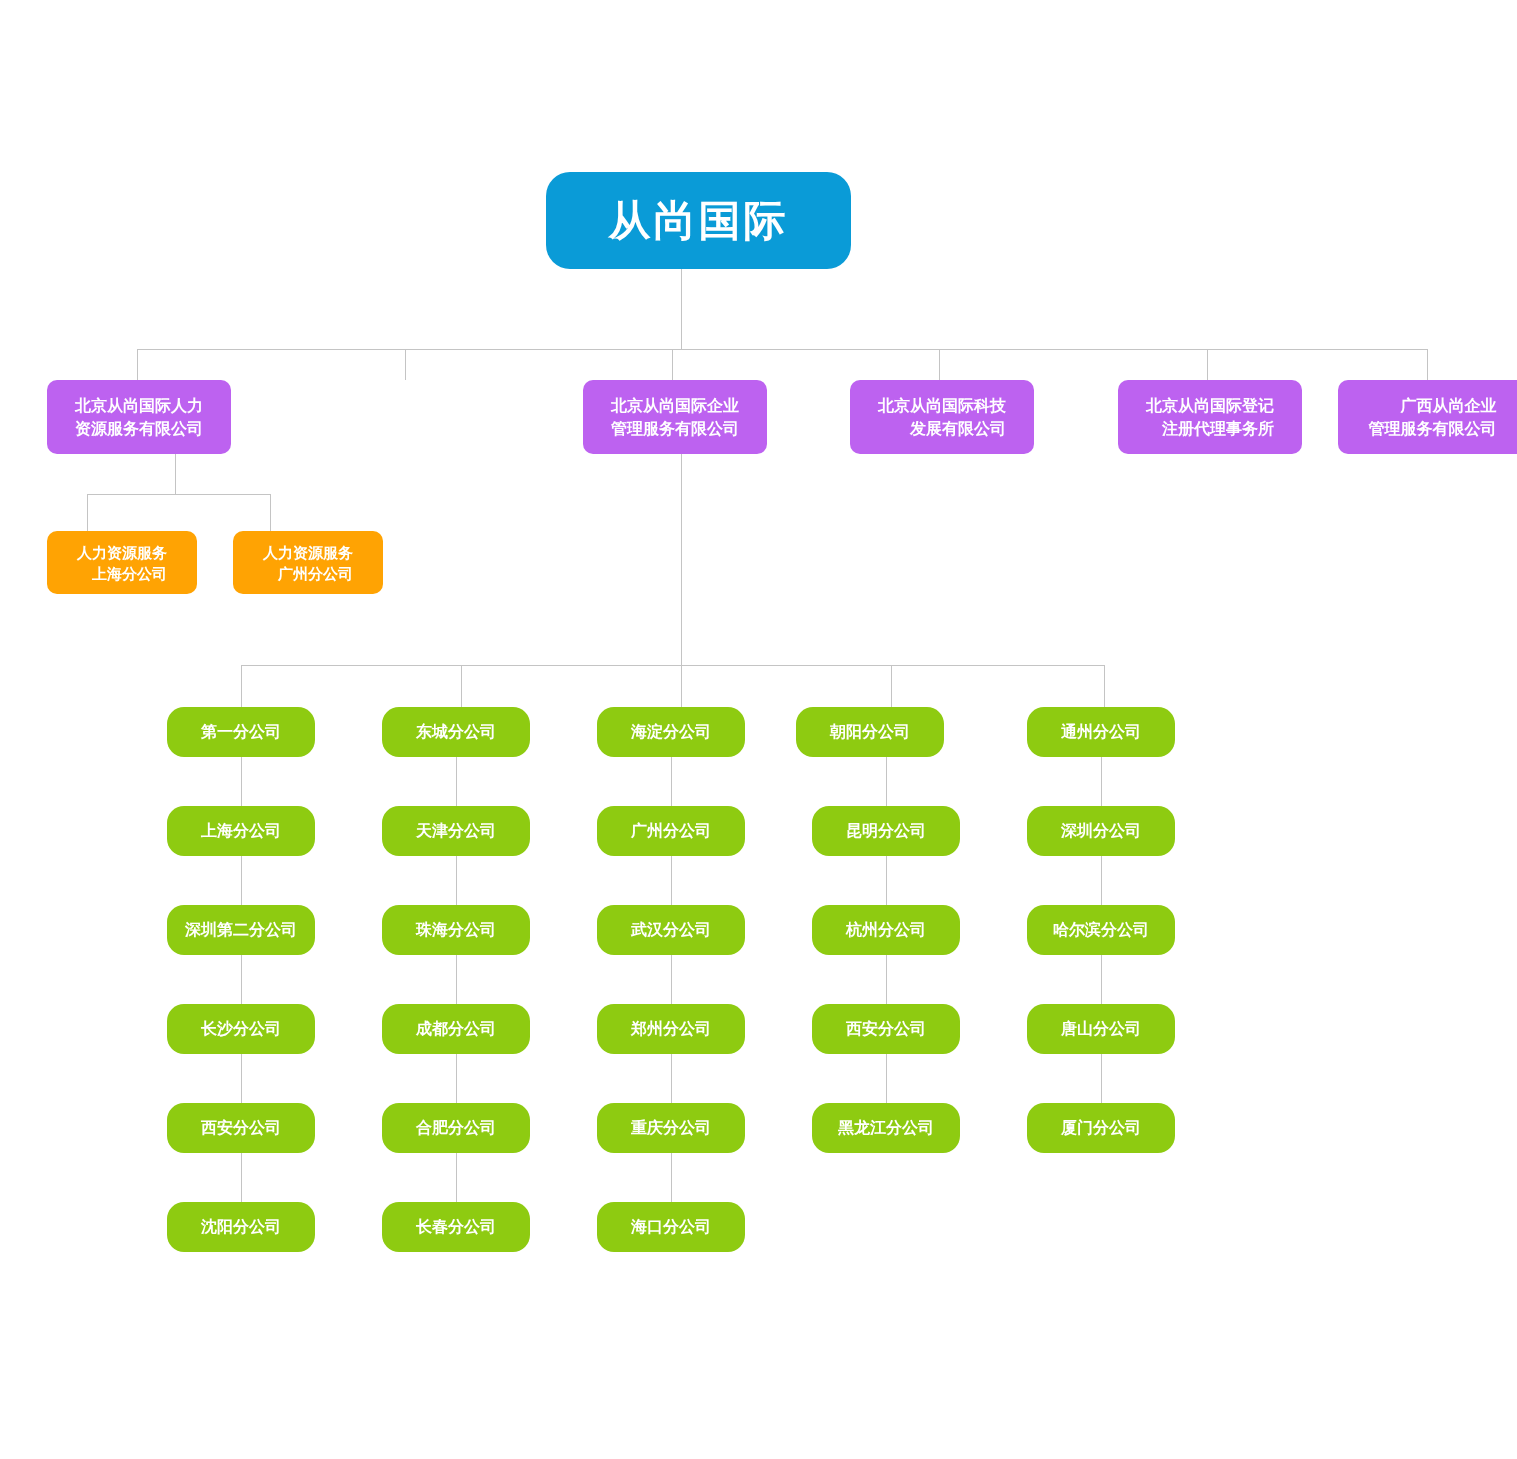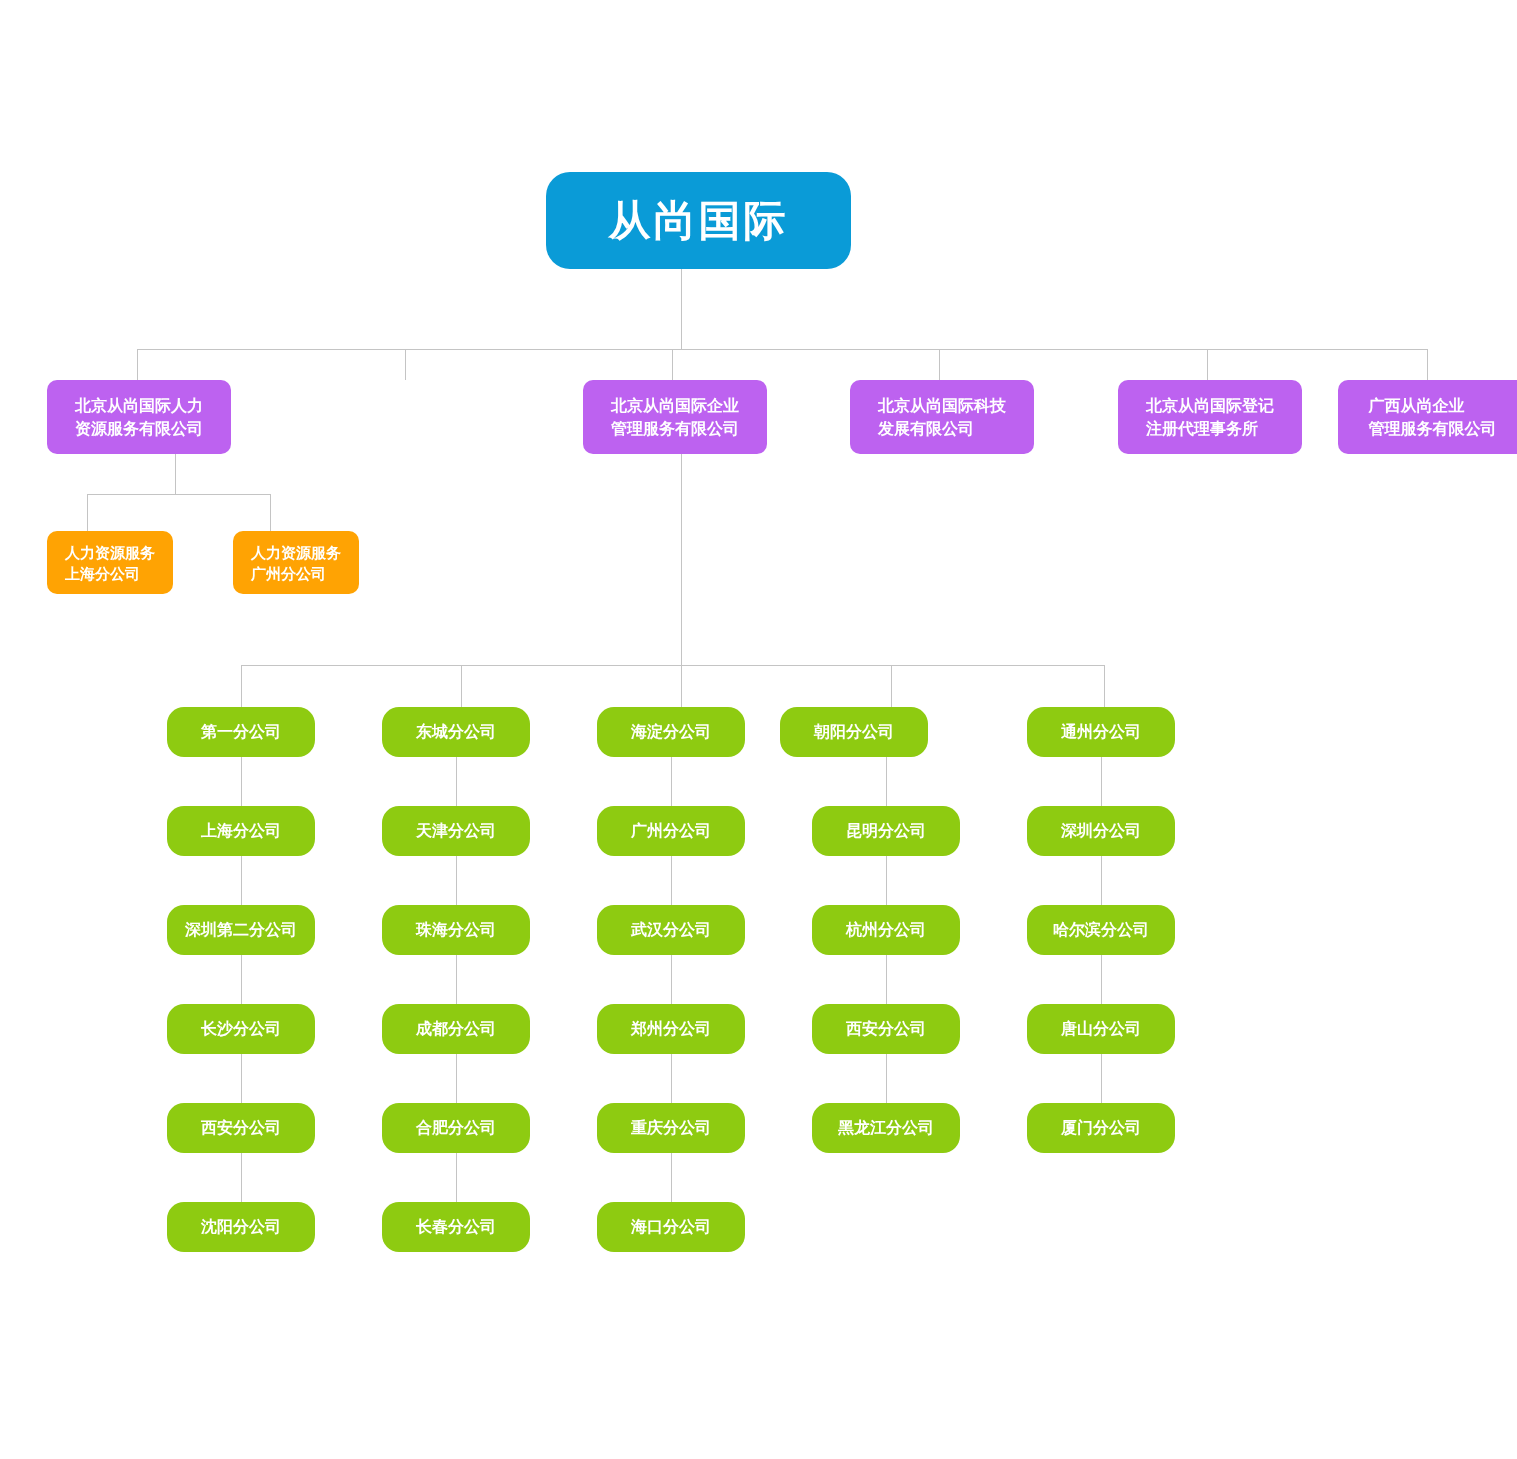--- a/index.html
+++ b/index.html
@@ -2,35 +2,35 @@
 <html style="--root_blue: #0a9bd7; --subsidiary_purple: #bd62f0; --hr_orange: #ffa303; --branch_green: #8ecb11; --connector_gray: #c4c4c4;"><head>
 <meta charset="utf-8">
 <style>
   html,body{margin:0;padding:0;background:#fff;}
   .canvas{
     position:relative;width:1517px;height:1459px;background:#ffffff;
     font-family:"Liberation Sans","DejaVu Sans",sans-serif;overflow:hidden;
   }
   .node{
     position:absolute;display:flex;align-items:center;justify-content:center;
-    text-align:left;color:#ffffff;font-weight:bold;white-space:pre-line;
+    text-align:right;color:#ffffff;font-weight:bold;white-space:pre-line;
     box-sizing:border-box;
   }
   .root-node{
     left:546px;top:172px;width:305px;height:97px;
     background:var(--root_blue,#0a9bd7);border-radius:24px;
     font-size:42px;letter-spacing:3px;
   }
   .l2{
     top:380px;width:184px;height:74px;
     background:var(--subsidiary_purple,#bd62f0);border-radius:10px;
     font-size:16px;line-height:23px;
   }
   .orange{
-    top:531px;width:126px;height:63px;
+    top:531px;width:150px;height:63px;
     background:var(--hr_orange,#ffa303);border-radius:10px;
     font-size:15px;line-height:21px;
   }
   .green{
     width:148px;height:50px;
     background:var(--branch_green,#8ecb11);border-radius:17px;
     font-size:16px;
   }
   .hline,.vline{position:absolute;background:var(--connector_gray,#c4c4c4);}
   .hline{height:1px;}
@@ -123,21 +123,21 @@
   <div class="node green" style="left:382px;top:1103px">合肥分公司</div>
   <div class="node green" style="left:382px;top:1202px">长春分公司</div>
 
   <div class="node green" style="left:597px;top:707px">海淀分公司</div>
   <div class="node green" style="left:597px;top:806px">广州分公司</div>
   <div class="node green" style="left:597px;top:905px">武汉分公司</div>
   <div class="node green" style="left:597px;top:1004px">郑州分公司</div>
   <div class="node green" style="left:597px;top:1103px">重庆分公司</div>
   <div class="node green" style="left:597px;top:1202px">海口分公司</div>
 
-  <div class="node green" style="left:780px;top:707px">朝阳分公司</div>
+  <div class="node green" style="left:796px;top:707px">朝阳分公司</div>
   <div class="node green" style="left:812px;top:806px">昆明分公司</div>
   <div class="node green" style="left:812px;top:905px">杭州分公司</div>
   <div class="node green" style="left:812px;top:1004px">西安分公司</div>
   <div class="node green" style="left:812px;top:1103px">黑龙江分公司</div>
 
   <div class="node green" style="left:1027px;top:707px">通州分公司</div>
   <div class="node green" style="left:1027px;top:806px">深圳分公司</div>
   <div class="node green" style="left:1027px;top:905px">哈尔滨分公司</div>
   <div class="node green" style="left:1027px;top:1004px">唐山分公司</div>
   <div class="node green" style="left:1027px;top:1103px">厦门分公司</div>

